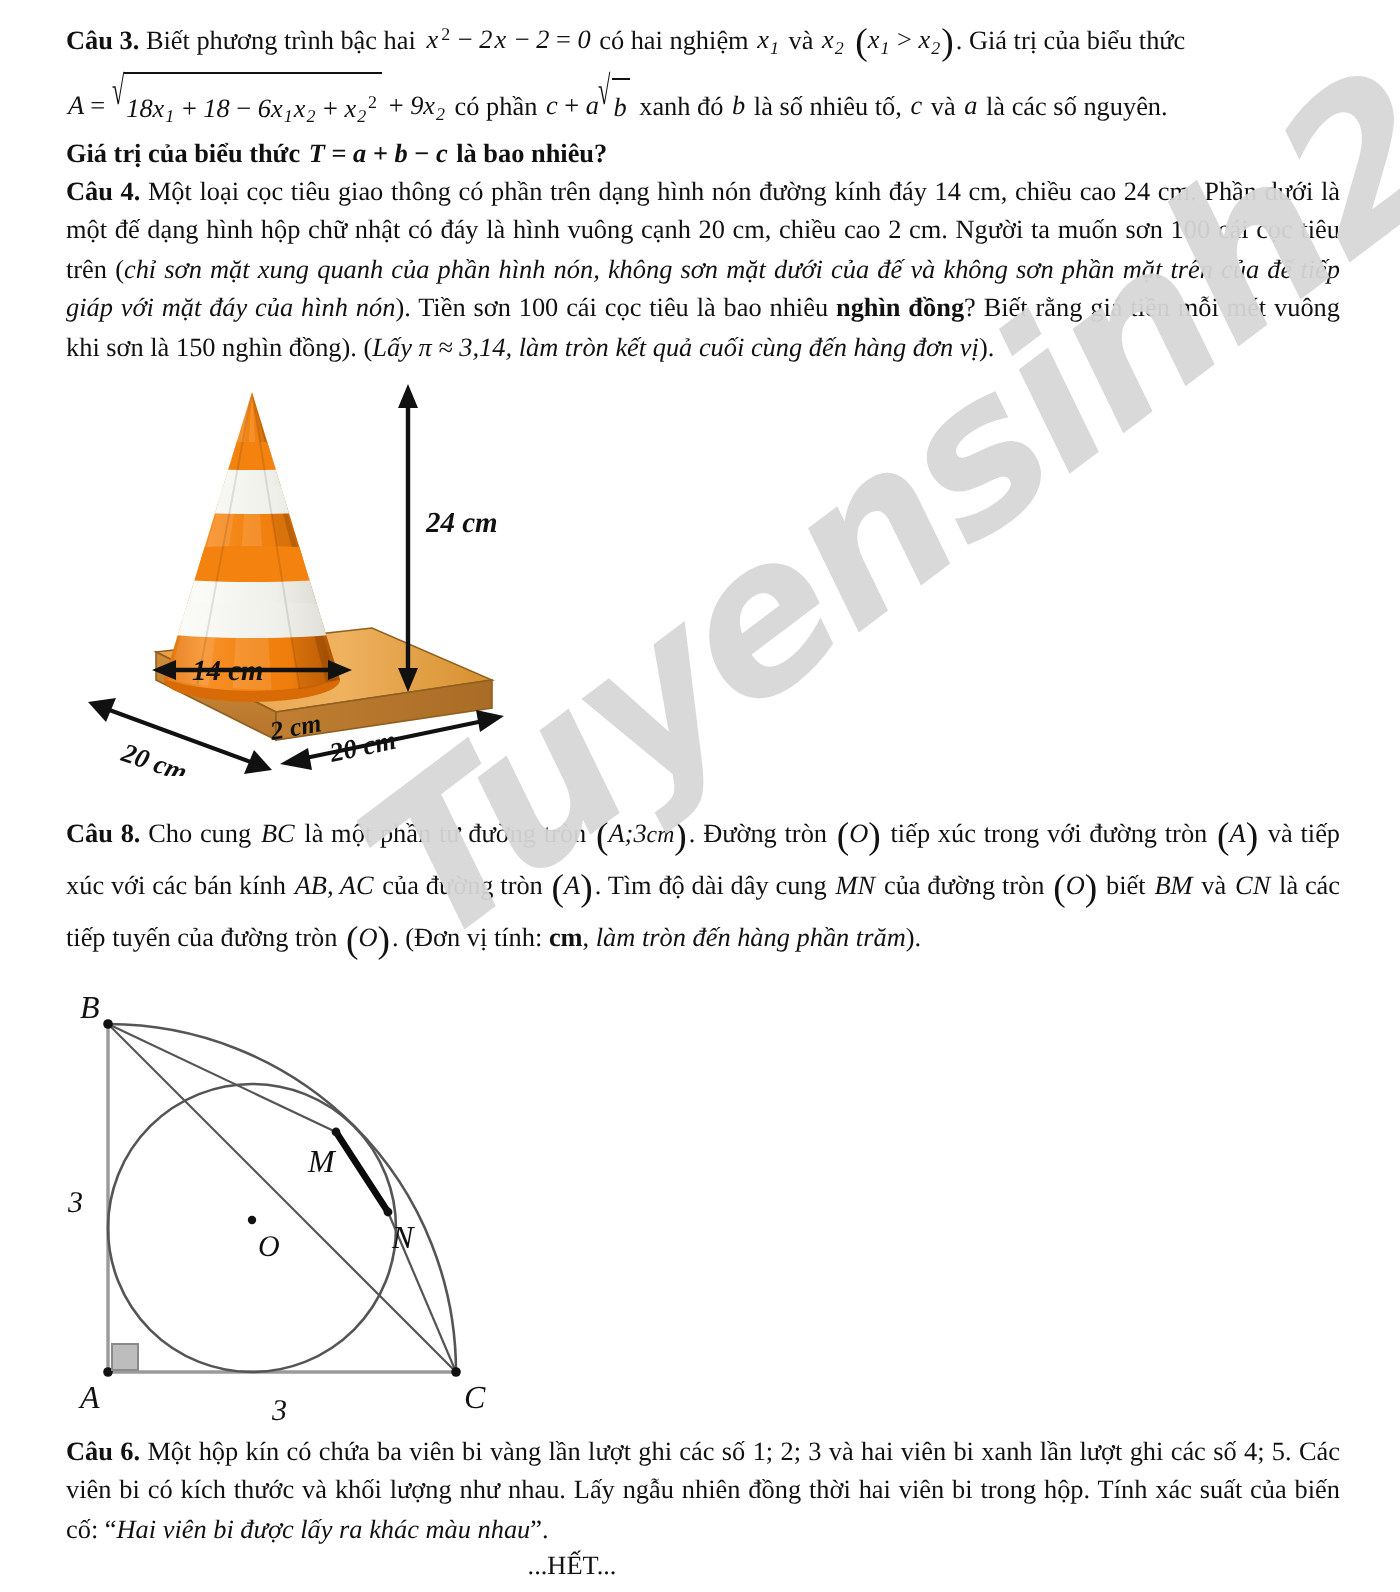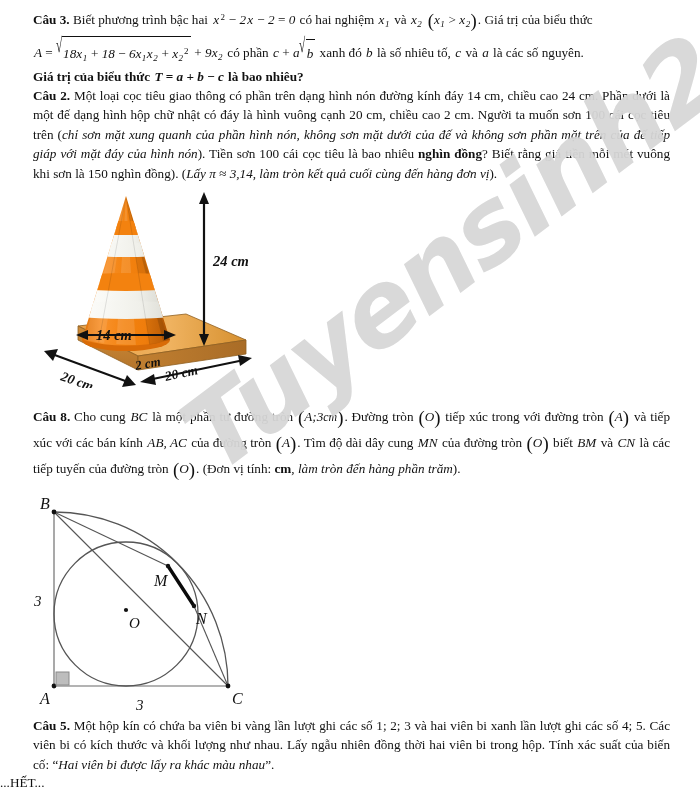--- a/index.html
+++ b/index.html
@@ -120,20 +120,21 @@
     font-style: italic;
     font-weight: bold;
   }
   .geomlbl {
     font-family: "Liberation Serif", "DejaVu Serif", serif;
     font-style: italic;
   }
   .het {
     position: absolute;
     width: 572px;
+    text-align: center;
     font-size: 13.2px;
   }
 </style>
 </head>
 <body>
 
 <div id="watermark">
   <div class="wm-text">Tuyensinh247</div>
 </div>
 
@@ -148,21 +149,21 @@
     <span class="m">A <span class="mn">=</span>
       <span class="rad"><span class="sign mn">√</span><span class="body">18x<sub class="s">1</sub> <span class="mn">+</span> 18 <span class="mn">−</span> 6x<sub class="s">1</sub>x<sub class="s">2</sub> <span class="mn">+</span> x<sub class="s">2</sub><sup class="s">2</sup></span></span>
       <span class="mn">+</span> 9x<sub class="s">2</sub></span><span> có phần </span><span class="m">c <span class="mn">+</span> a<span class="rad"><span class="sign mn">√</span><span class="body">b</span></span></span><span> xanh đó </span><span class="m">b</span><span> là số nhiêu tố, </span><span class="m">c</span><span> và </span><span class="m">a</span><span> là các số nguyên.</span>
   </div>
 
   <div class="para" id="q3-l3" style="left:33px; top:67px; width:637px; text-align:left;font-weight:bold;">
     <span>Giá trị của biểu thức </span><span class="m">T <span class="mn">=</span> a <span class="mn">+</span> b <span class="mn">−</span> c</span><span> là bao nhiêu?</span>
   </div>
 
   <div class="para" id="q4" style="left:33px; top:86px; width:637px;">
-    <span class="lbl">Câu 2.</span>
+    <span class="lbl">Câu 4.</span>
     <span>Một loại cọc tiêu giao thông có phần trên dạng hình nón đường kính đáy </span><span class="mn">14 cm</span><span>, chiều cao </span><span class="mn">24 cm</span><span>. Phần dưới là một đế dạng hình hộp chữ nhật có đáy là hình vuông cạnh </span><span class="mn">20 cm</span><span>, chiều cao </span><span class="mn">2 cm</span><span>. Người ta muốn sơn </span><span class="mn">100</span><span> cái cọc tiêu trên (</span><span class="it">chỉ sơn mặt xung quanh của phần hình nón, không sơn mặt dưới của đế và không sơn phần mặt trên của đế tiếp giáp với mặt đáy của hình nón</span><span>). Tiền sơn </span><span class="mn">100</span><span> cái cọc tiêu là bao nhiêu </span><span class="bd">nghìn đồng</span><span>? Biết rằng giá tiền mỗi mét vuông khi sơn là </span><span class="mn">150</span><span> nghìn đồng). (</span><span class="it">Lấy </span><span class="it">π ≈ 3,14</span><span class="it">, làm tròn kết quả cuối cùng đến hàng đơn vị</span><span>).</span>
   </div>
 
   <div id="fig-cone">
     <svg width="260" height="200" viewBox="0 0 260 200" xmlns="http://www.w3.org/2000/svg">
       <defs>
         <linearGradient id="gTop" x1="0" y1="0" x2="1" y2="0">
           <stop offset="0%" stop-color="#e9a048"></stop>
           <stop offset="55%" stop-color="#efb25f"></stop>
           <stop offset="100%" stop-color="#d6902f"></stop>
@@ -298,19 +299,19 @@
       <text x="128" y="88" class="geomlbl" font-size="16" fill="#111">M</text>
       <text x="170" y="126" class="geomlbl" font-size="16" fill="#111">N</text>
       <text x="103" y="130" class="geomlbl" font-size="15" fill="#111">O</text>
 
       <text x="8" y="108" class="geomlbl" font-size="15" fill="#111">3</text>
       <text x="110" y="212" class="geomlbl" font-size="15" fill="#111">3</text>
     </svg>
   </div>
 
   <div class="para" id="q6" style="left:33px; top:716px; width:637px;">
-    <span class="lbl">Câu 5.</span>
+    <span class="lbl">Câu 6.</span>
     <span>Một hộp kín có chứa ba viên bi vàng lần lượt ghi các số </span><span class="mn">1; 2; 3</span><span> và hai viên bi xanh lần lượt ghi các số </span><span class="mn">4; 5</span><span>. Các viên bi có kích thước và khối lượng như nhau. Lấy ngẫu nhiên đồng thời hai viên bi trong hộp. Tính xác suất của biến cố: “</span><span class="it">Hai viên bi được lấy ra khác màu nhau</span><span>”.</span>
   </div>
 
   <div class="het" style="left:0; top:775px;">...HẾT...</div>
 
 </div>
 
 </body></html>

